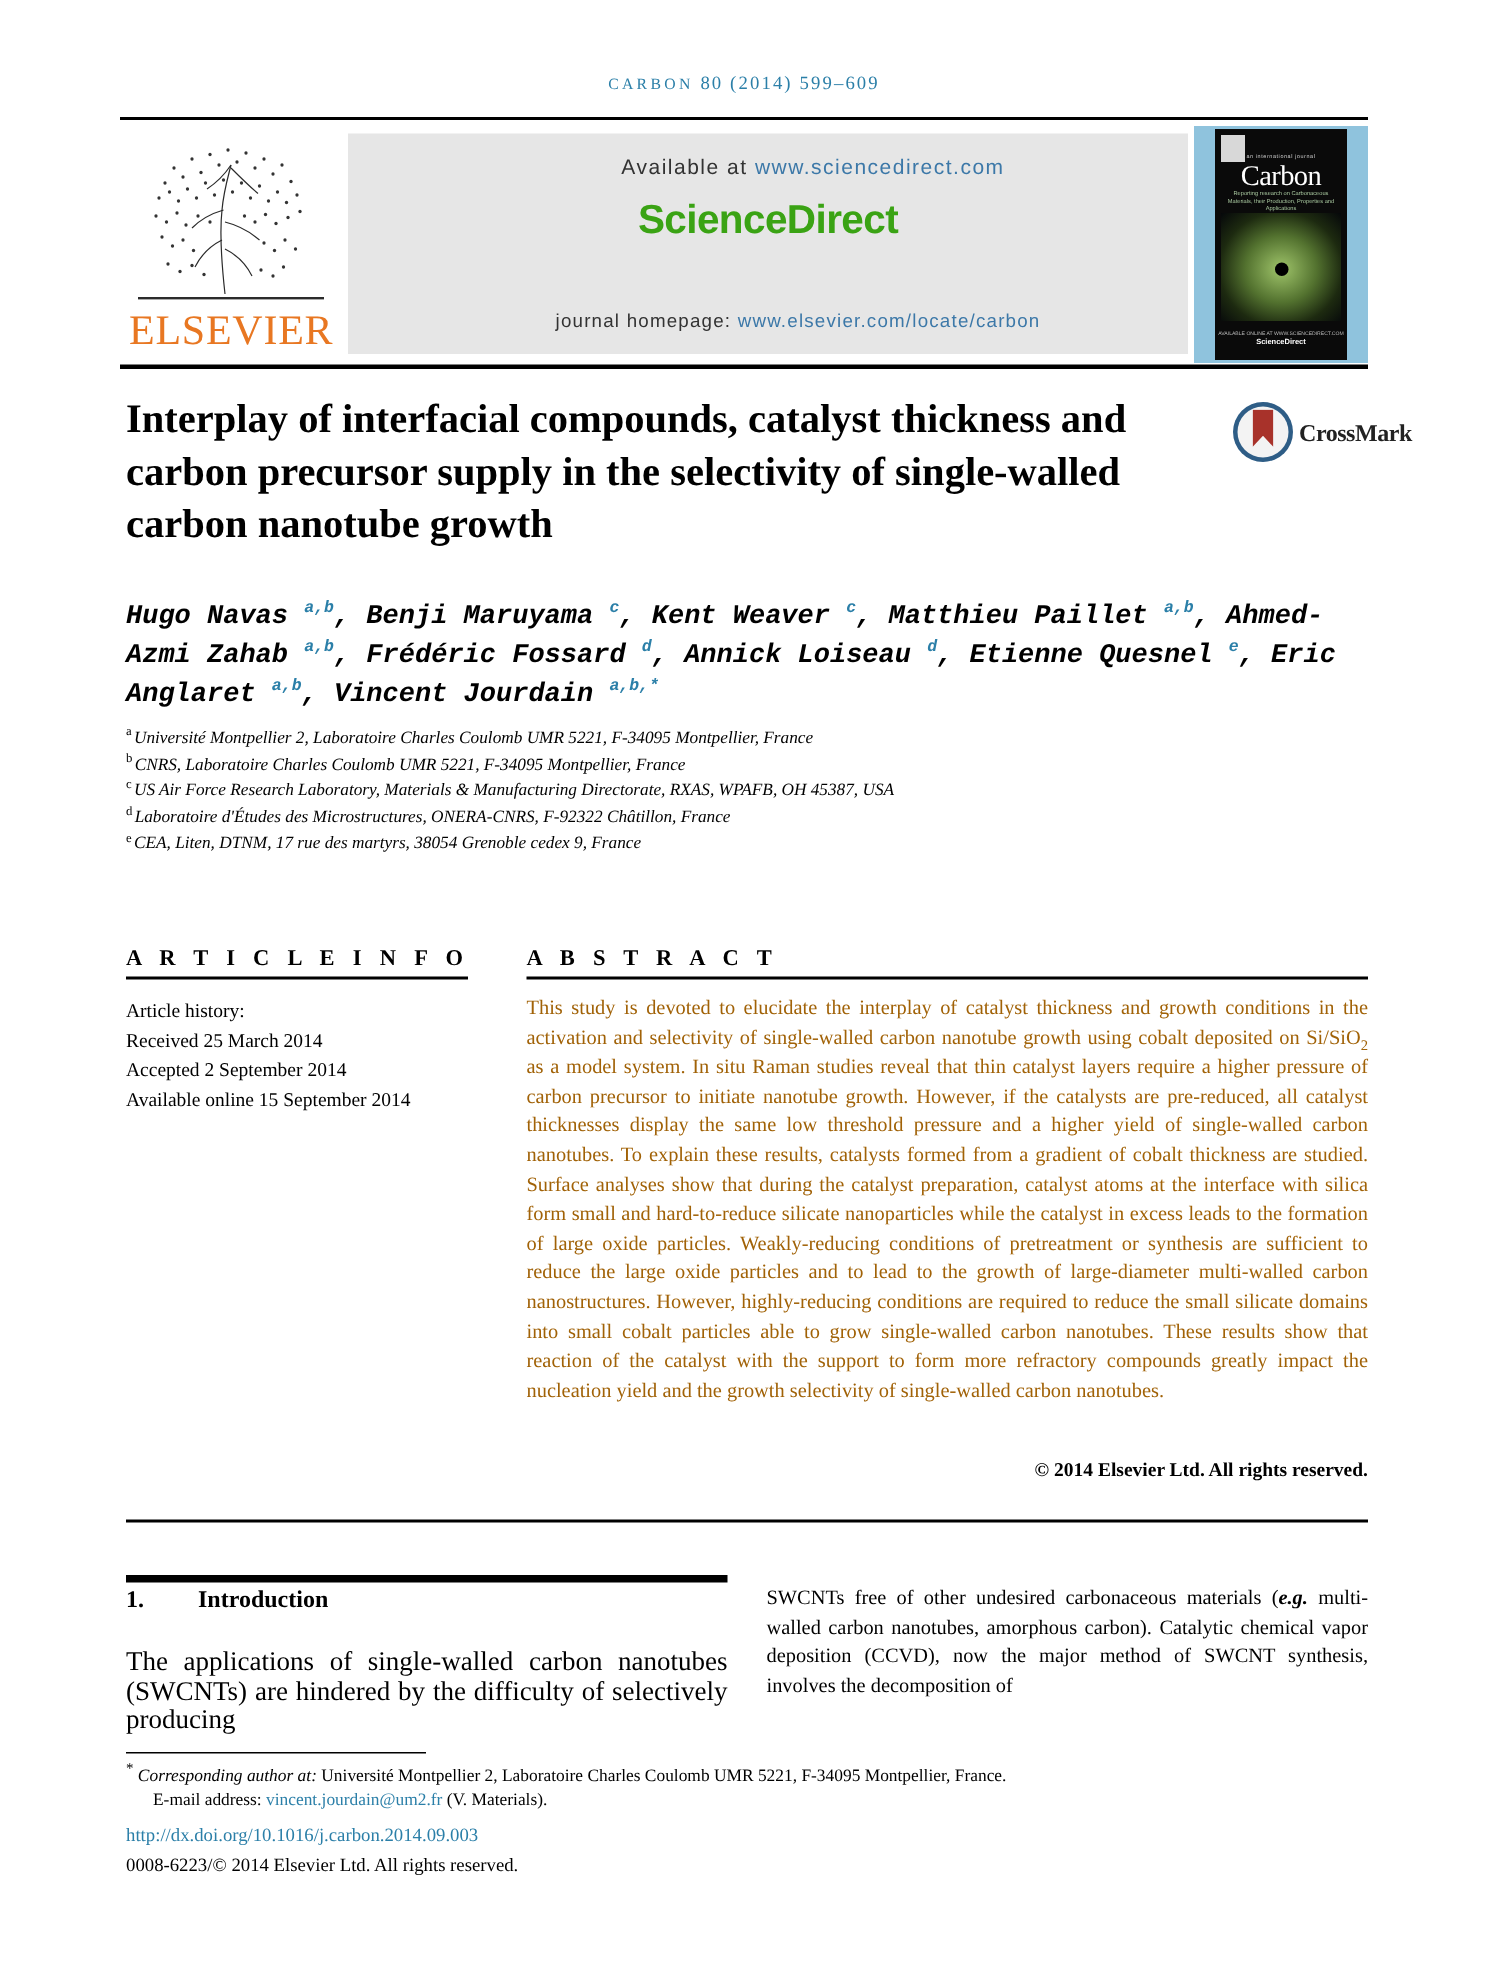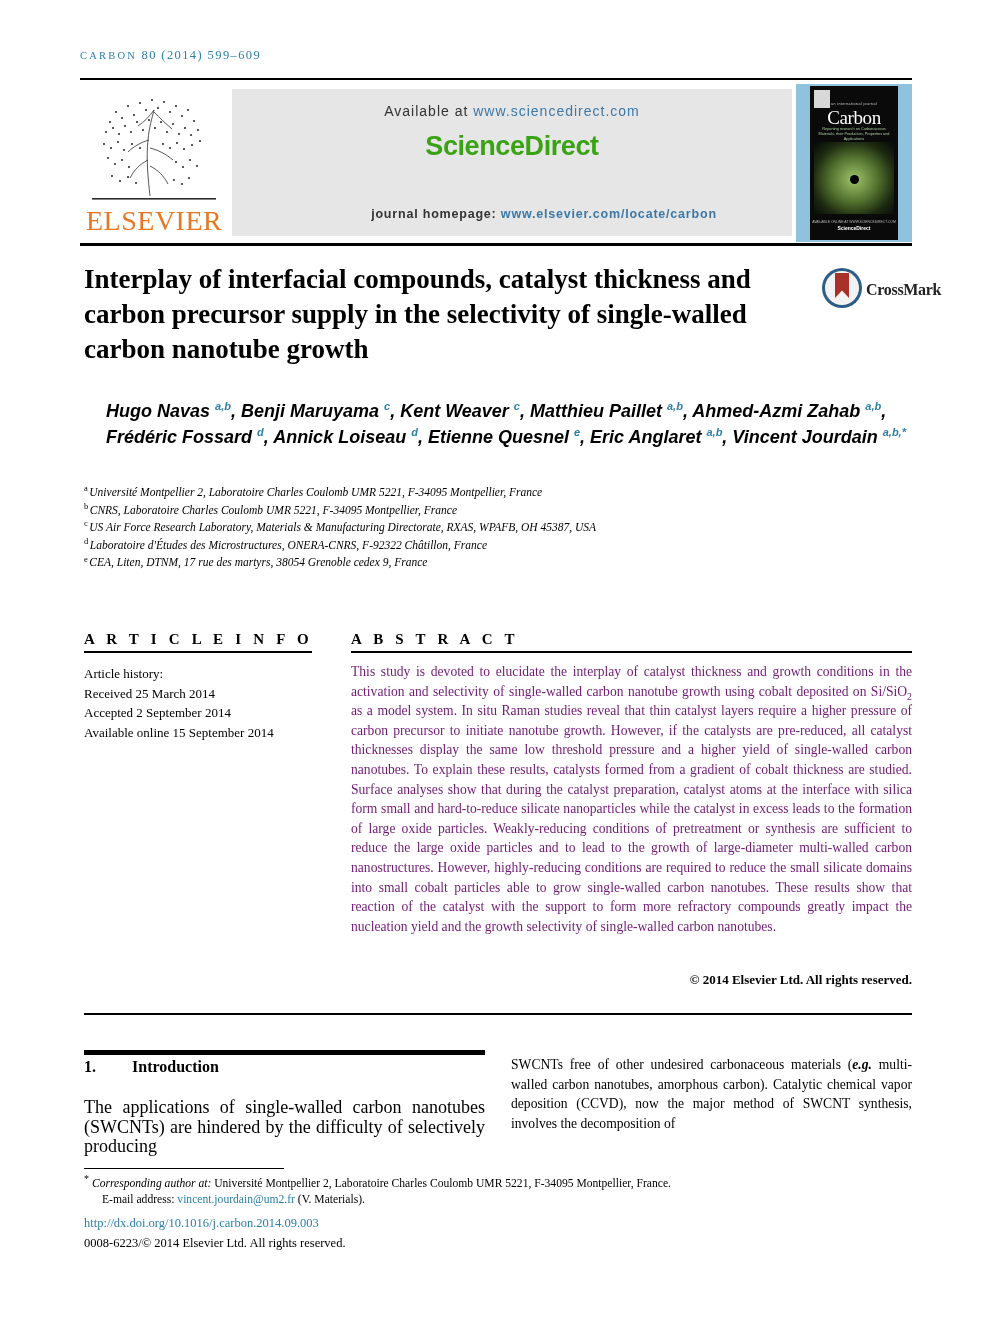--- a/index.html
+++ b/index.html
@@ -20,21 +20,21 @@
     left: 0; top: 0;
     width: 992px;
     height: 1323px;
   }
 
   
   .running-head {
     position: absolute;
     left: 80px; top: 48px;
     width: 832px;
-    text-align: left;
+    text-align: center;
     color: #2b7fa8;
     font-family: "Liberation Serif", serif;
     font-size: 12.5px;
     letter-spacing: 1.4px;
   }
   .running-head .jname {
     font-size: 10.5px;
     letter-spacing: 2.2px;
   }
 
@@ -88,43 +88,43 @@
   }
   .sd-avail {
     position: absolute;
     left: 0; top: 14px;
     width: 560px;
     text-align: center;
     font-family: "Liberation Sans", sans-serif;
     font-size: 14px;
     letter-spacing: 1px;
     color: #333;
+    padding-left: 30px;
   }
   .sd-avail .lnk { color: #3c78a8; }
   .sd-logo {
     position: absolute;
     left: 0; top: 42px;
     width: 560px;
     text-align: center;
     font-family: "Liberation Sans", sans-serif;
     font-weight: bold;
     font-size: 27px;
     color: #3aa314;
     letter-spacing: -0.4px;
   }
   .sd-home {
     position: absolute;
-    left: 12px; top: 118px;
+    left: 0; top: 118px;
     width: 600px;
     text-align: center;
     font-family: "Liberation Sans", sans-serif;
     font-size: 12.5px;
     letter-spacing: 0.8px;
     color: #333;
-    font-weight: bold;
   }
   .sd-home .lnk { color: #3c78a8; }
 
   
   .cover {
     position: absolute;
     left: 716px; top: 0px;
     width: 116px;
     height: 158px;
     background: #8fc3dd;
@@ -261,27 +261,26 @@
     font-size: 16px;
     color: #222;
     letter-spacing: -0.3px;
   }
 
   
   .authors {
     position: absolute;
     left: 84px; top: 398px;
     width: 830px;
-    font-family: Liberation Sans, sans-serif;
+    font-family: Liberation Mono, monospace;
     font-style: italic;
     font-weight: bold;
     font-size: 18px;
     line-height: 26px;
     color: #000;
-    margin-left: 22px;
   }
   .authors sup {
     color: #2b7fa8;
     font-size: 11px;
     font-style: italic;
     font-weight: bold;
     vertical-align: super;
     line-height: 0;
   }
 
@@ -336,21 +335,21 @@
 
   .abstract {
     position: absolute;
     left: 351px; top: 662px;
     width: 561px;
     font-family: "Liberation Serif", serif;
     font-size: 13.6px;
     line-height: 19.6px;
     text-align: justify;
     text-justify: inter-word;
-    color: #701a75;
+    color: #a16207;
   }
   .abstract p { margin: 0; }
   .copyright {
     position: absolute;
     left: 351px; top: 972px;
     width: 561px;
     text-align: right;
     font-family: "Liberation Serif", serif;
     font-weight: bold;
     font-size: 13px;

